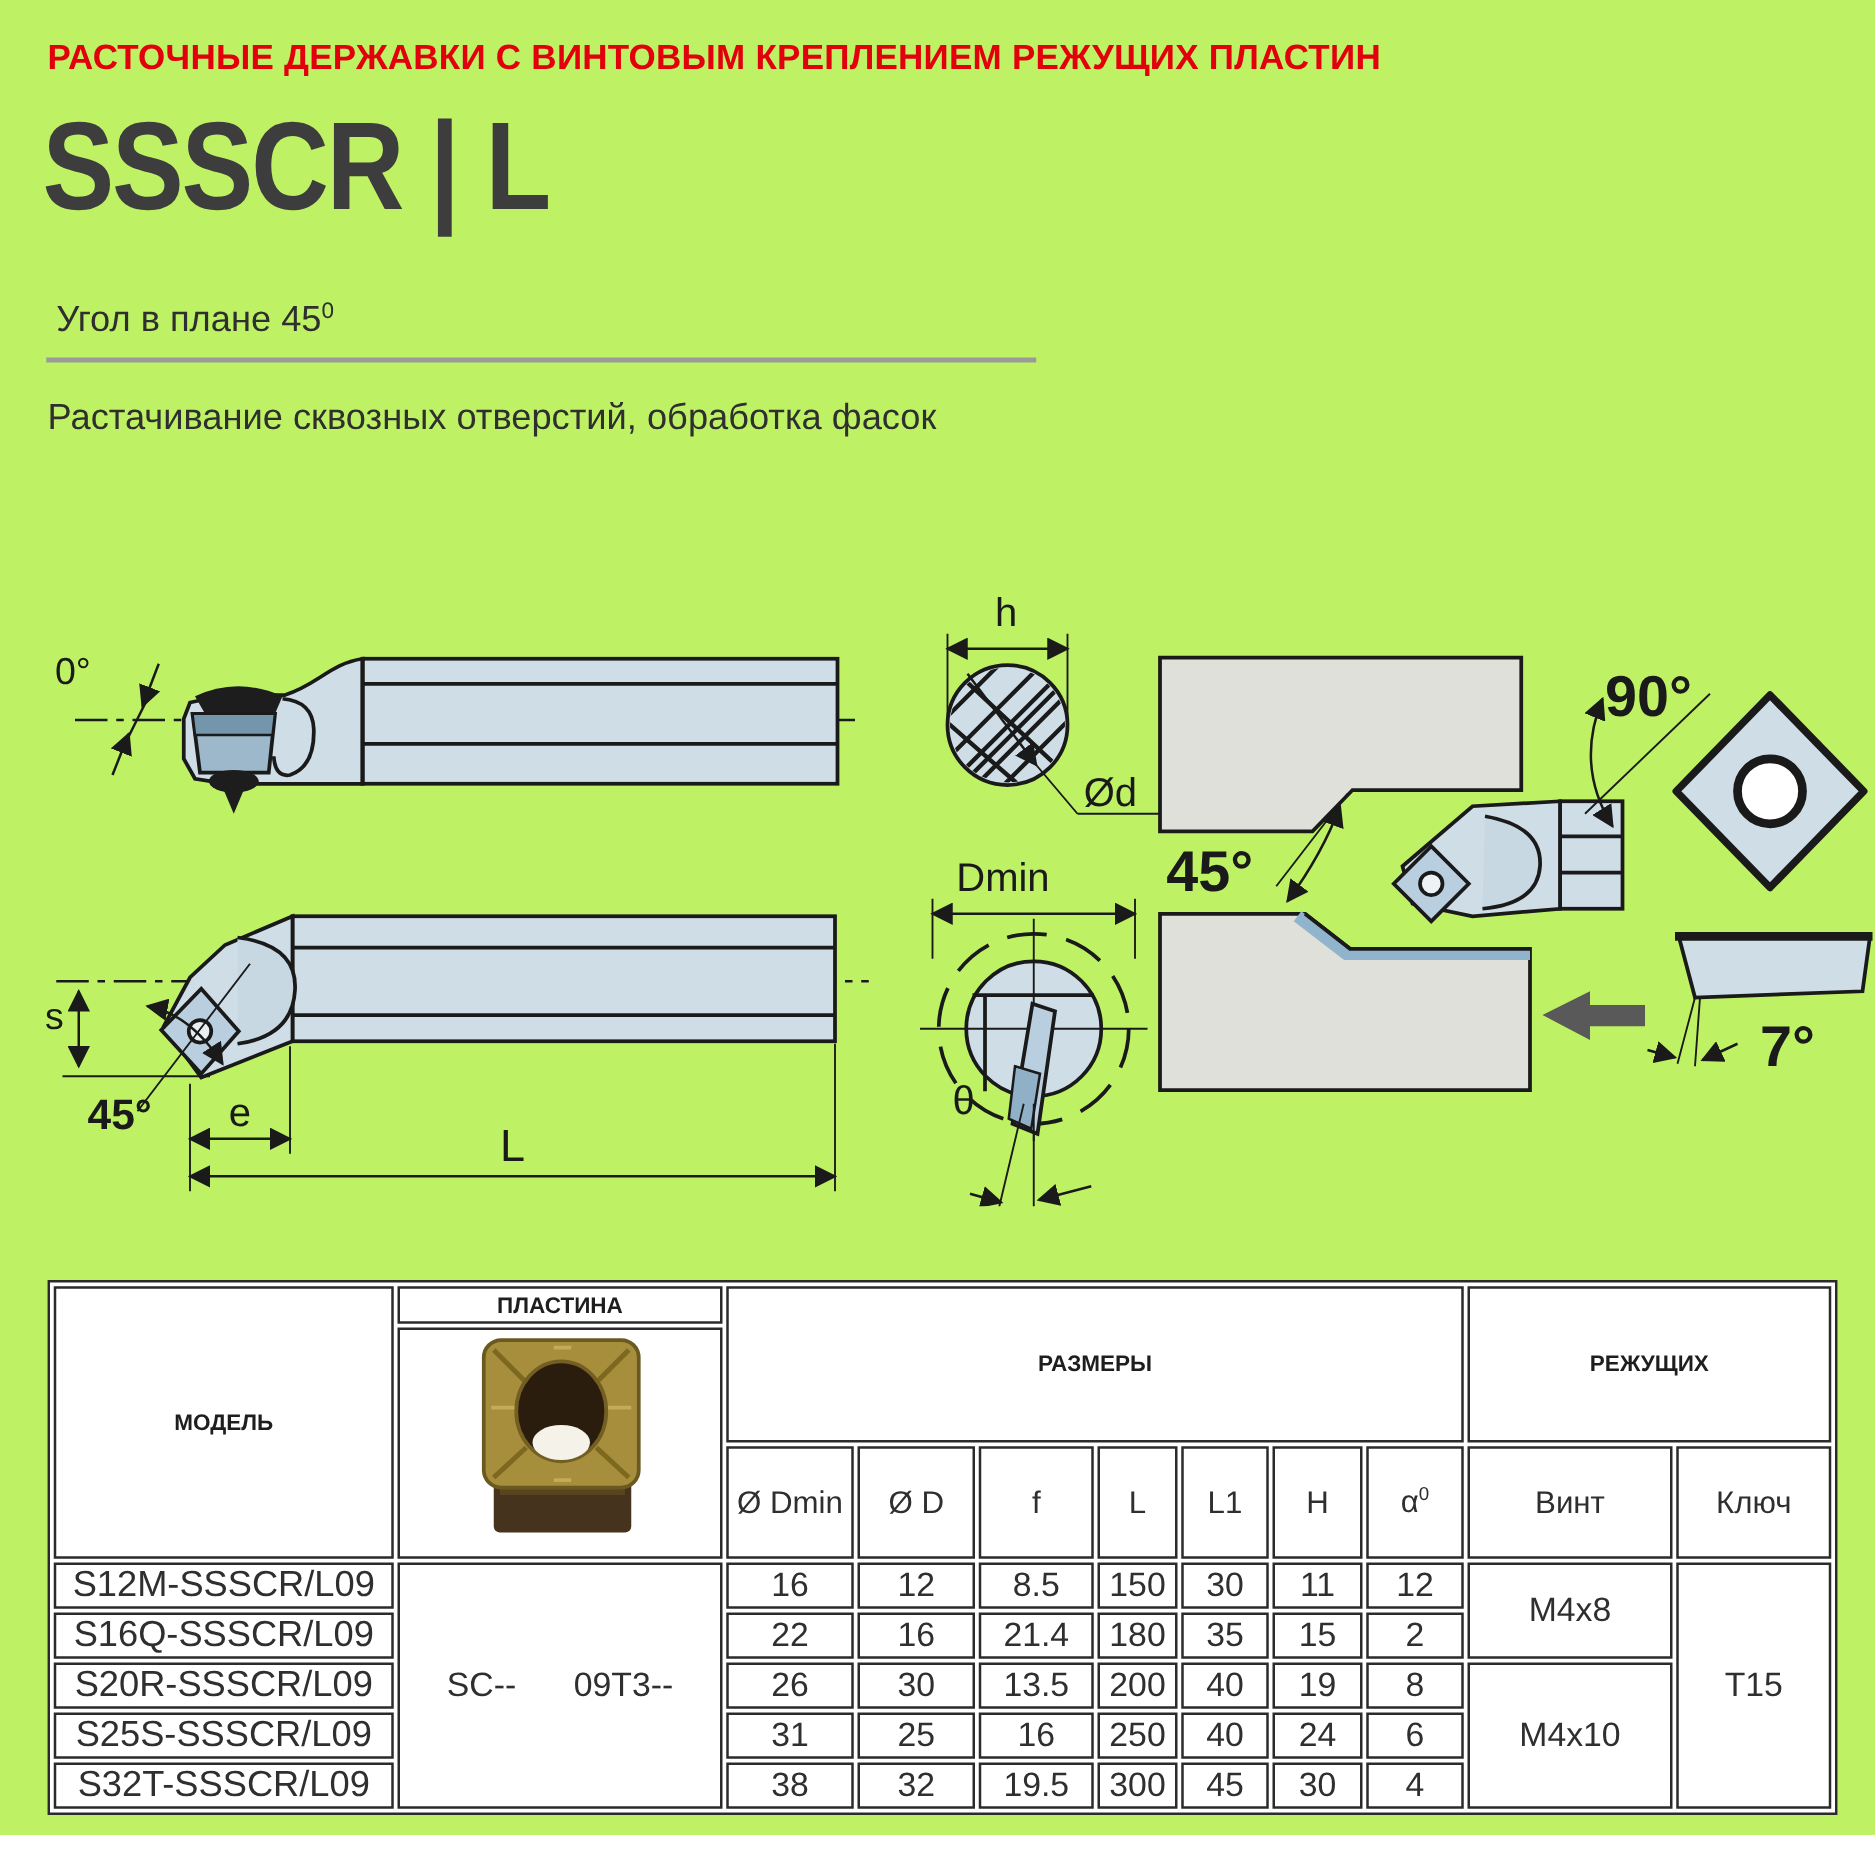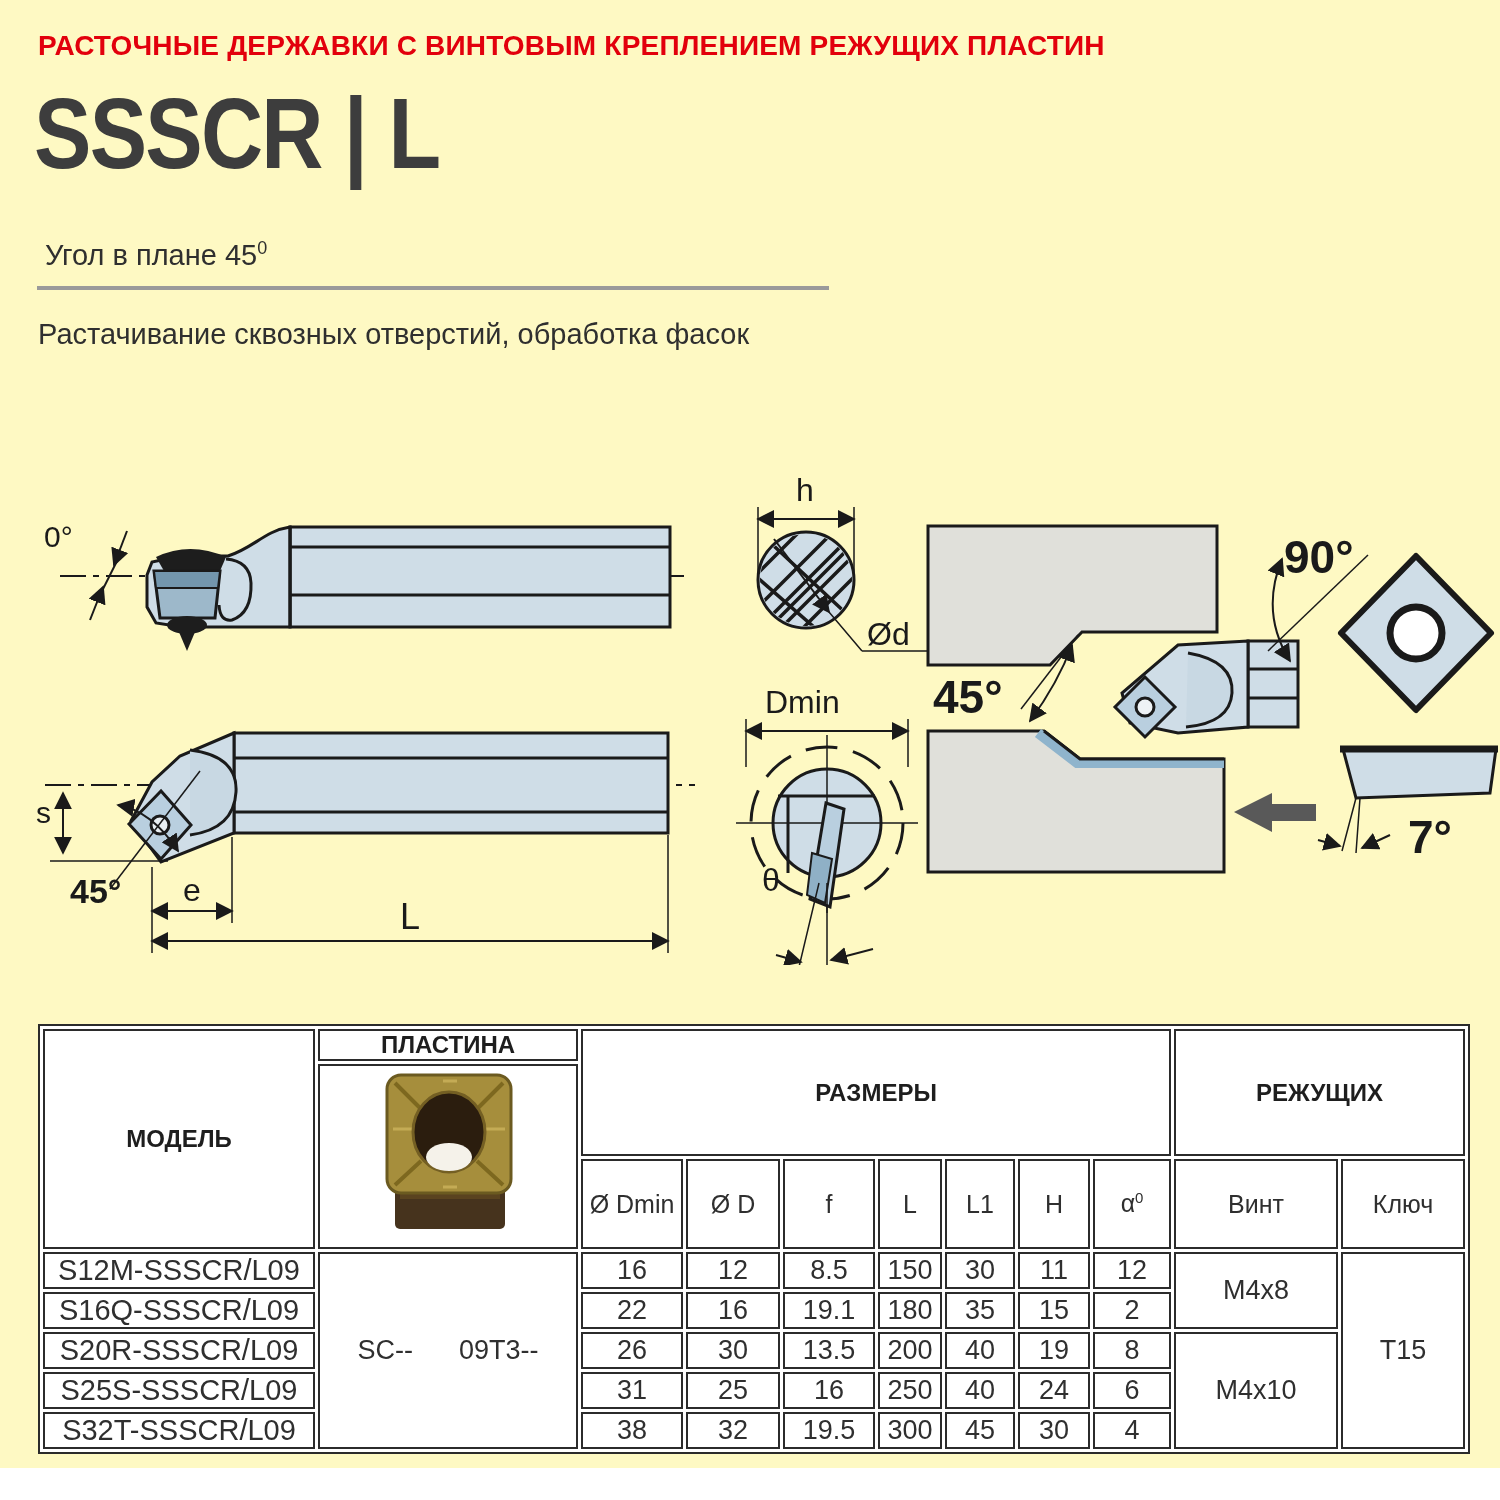--- a/index.html
+++ b/index.html
@@ -1,16 +1,16 @@
 <!DOCTYPE html>
 <html><head>
 <meta charset="utf-8">
 <style>
   html,body{margin:0;padding:0;background:#fff;}
-  #page{position:relative;width:1500px;height:1468px;background:#fef9c3;overflow:hidden;
+  #page{position:relative;width:1500px;height:1468px;background:#bef264;overflow:hidden;
         font-family:"Liberation Sans",sans-serif;color:#2f2f2f;text-decoration:underline;}
   .abs{position:absolute;}
   #cat-header{left:38px;top:30px;font-size:28px;font-weight:bold;color:#e2000c;letter-spacing:0.2px;}
   #main-title{left:34px;top:76px;font-size:100px;font-weight:800;color:#3d3d3d;letter-spacing:-2px;
               transform:scaleX(0.86);transform-origin:left top;white-space:nowrap;}
   #subtitle{left:45px;top:238px;font-size:29px;color:#2f2f2f;}
   #subtitle sup{font-size:18px;}
   #divider{left:37px;top:286px;width:792px;height:4px;background:#9a9a9a;}
   #description{left:38px;top:318px;font-size:29px;color:#2f2f2f;text-align:center;}
   #caption{left:985px;top:898px;font-size:40px;font-weight:bold;color:#141414;}
@@ -22,21 +22,21 @@
   .lbl36{font-size:36px;} .lbl46{font-size:46px;font-weight:bold;}
   .ln{stroke:#1a1a1a;fill:none;}
   .thin{stroke-width:1.5;} .mid{stroke-width:2;} .thick{stroke-width:3;}
   .cl{stroke:#1a1a1a;stroke-width:2;fill:none;stroke-dasharray:26 7 6 7;}
 
   
   #spec-table{position:absolute;left:38px;top:1024px;width:1424px;border-collapse:separate;
               border-spacing:3px;border:2px solid #2b2b2b;table-layout:fixed;background:#fff;}
   #spec-table th,#spec-table td{border:2px solid #2b2b2b;text-align:center;vertical-align:middle;
               padding:0;font-family:"Liberation Sans",sans-serif;color:#2f2f2f;overflow:hidden;}
-  #spec-table .group-h{font-size:24px;font-weight:bold;color:#1e1e1e;}
+  #spec-table .group-h{font-size:18px;font-weight:bold;color:#1e1e1e;}
   #spec-table .sub-h{font-size:25px;font-weight:normal;}
   #spec-table .sub-h sup{font-size:15px;}
   #spec-table .cell{font-size:27px;font-weight:normal;}
   #spec-table .model-cell{font-size:29px;margin-left:21px;}
   .r-top{height:30px;} .r-img{height:92px;} .r-sub{height:90px;} .r-data{height:27px;}
   #plate-value-cell span{display:inline-block;}
   #plate-value-cell .gap{width:46px;}
 </style>
 </head>
 <body>
@@ -212,21 +212,21 @@
       <td class="cell">30</td>
       <td class="cell">11</td>
       <td class="cell">12</td>
       <td class="cell" rowspan="2">M4x8</td>
       <td class="cell" rowspan="5">T15</td>
     </tr>
     <tr class="r-data">
       <td class="cell model-cell">S16Q-SSSCR/L09</td>
       <td class="cell">22</td>
       <td class="cell">16</td>
-      <td class="cell">19.1</td>
+      <td class="cell">21.4</td>
       <td class="cell">180</td>
       <td class="cell">35</td>
       <td class="cell">15</td>
       <td class="cell">2</td>
     </tr>
     <tr class="r-data">
       <td class="cell model-cell">S20R-SSSCR/L09</td>
       <td class="cell">26</td>
       <td class="cell">30</td>
       <td class="cell">13.5</td>

